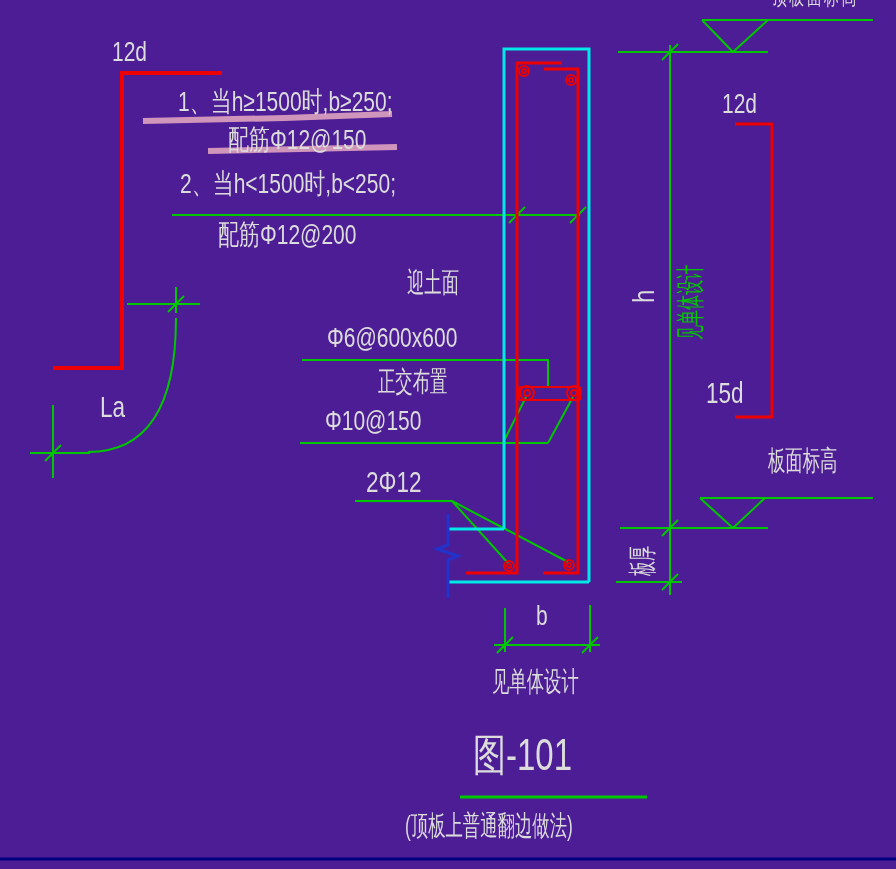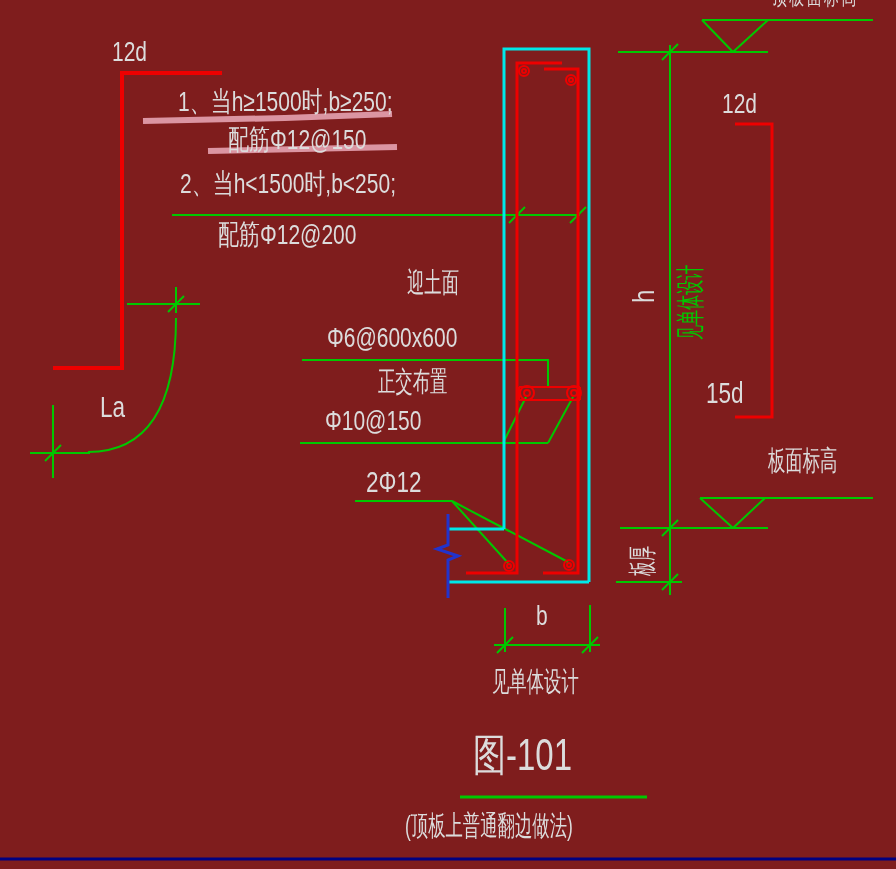--- a/index.html
+++ b/index.html
@@ -1,16 +1,16 @@
 <!DOCTYPE html>
 <html><head>
 <meta charset="utf-8">
 <style>
   html,body{margin:0;padding:0;background:#000;}
-  #canvas{position:relative;width:896px;height:869px;background:#7f1d1d;overflow:hidden;
+  #canvas{position:relative;width:896px;height:869px;background:#4c1d95;overflow:hidden;
           font-family:"Liberation Sans",sans-serif;}
   #linework{position:absolute;left:0;top:0;}
   .t{position:absolute;color:#dcdcdc;white-space:nowrap;line-height:1;
      transform-origin:0 0;transform:scaleX(0.75);
      font-family:"Liberation Sans",sans-serif;}
   .n{transform:scaleX(0.62);}
   .rot{transform:rotate(-90deg) scaleX(0.8);}
   .rotn{transform:rotate(-90deg) scaleX(0.52);}
   .grn{color:#00c800;}
 </style>

